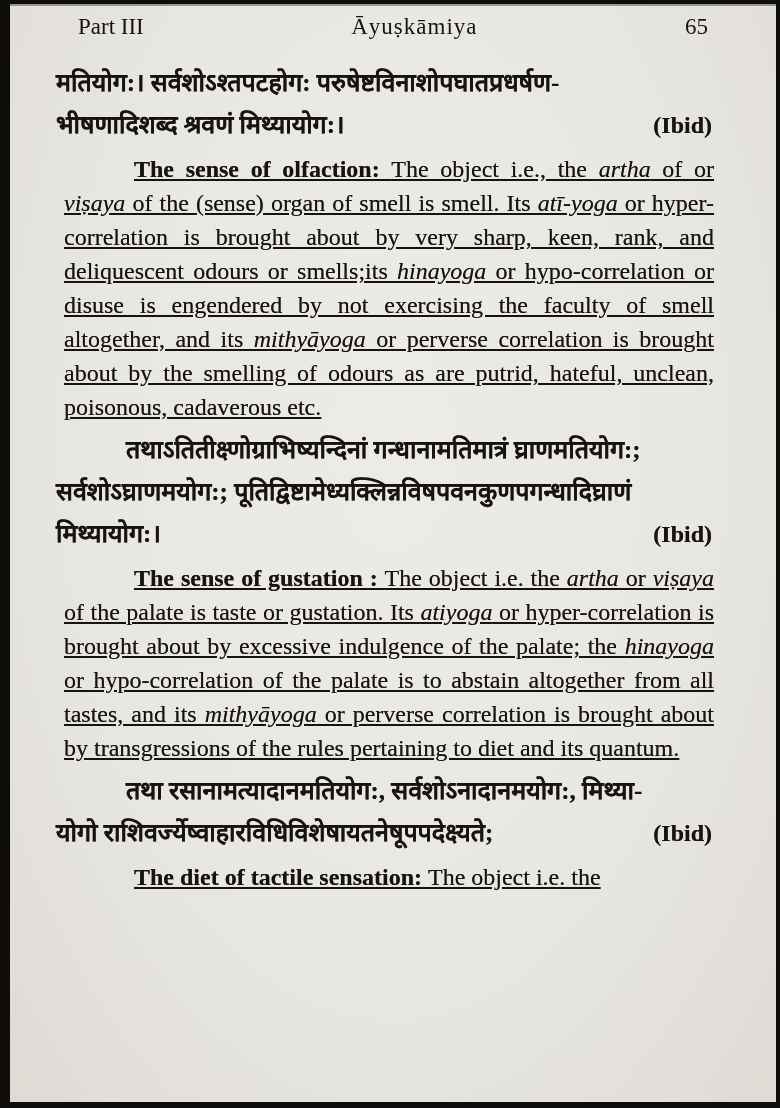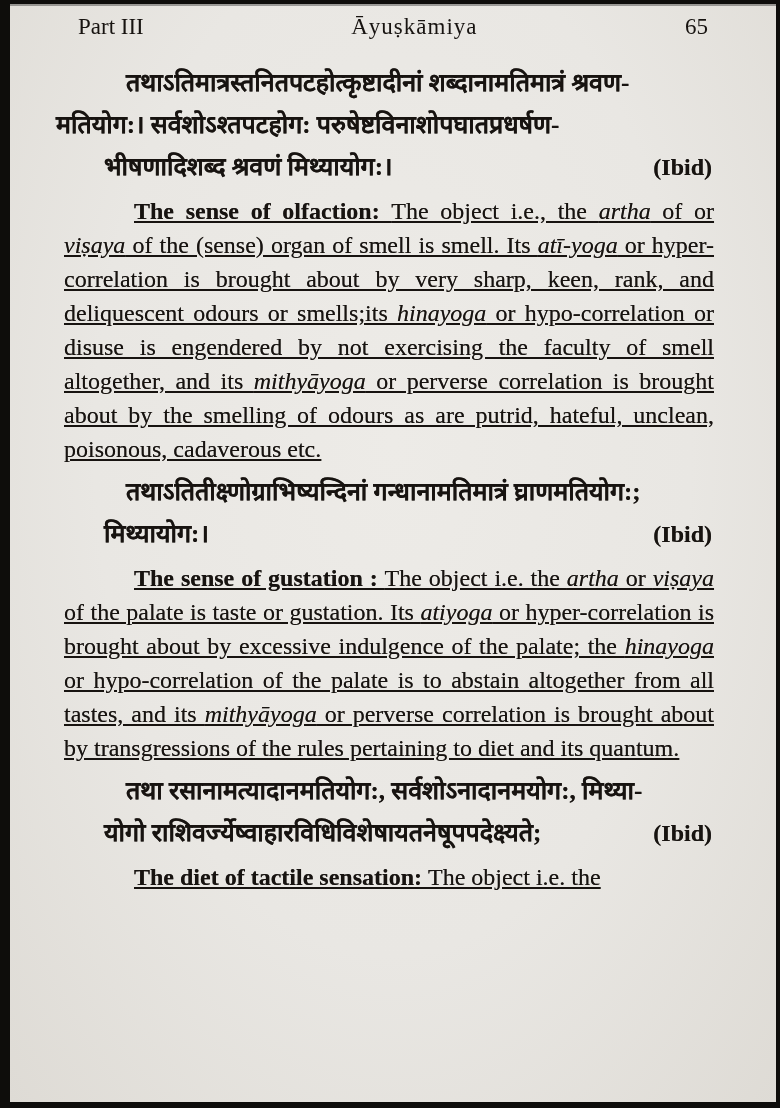--- a/index.html
+++ b/index.html
@@ -52,21 +52,20 @@
     line-height: 42px;
     margin: 5px 0 6px -8px;
     text-shadow: 0 0 0.6px rgba(20,16,12,0.7);
   }
   .skt-line { white-space: nowrap; }
   .skt-line.first { padding-left: 70px; }
   .skt-line.with-citation {
     display: flex;
     justify-content: space-between;
     align-items: baseline;
-    margin-left: 48px;
   }
   .citation {
     font-family: "Liberation Serif", serif;
     font-weight: bold;
     font-size: 24px;
     padding-right: 2px;
   }
   
   .page::before {
     content: "";
@@ -79,30 +78,30 @@
 <body>
 
 <div class="page">
   <div class="header">
     <span>Part III</span>
     <span class="title">Āyuṣkāmiya</span>
     <span>65</span>
   </div>
   <div>
       <div class="sanskrit">
-        <div class="skt-line first"><span>तथाऽतिमात्रस्तनितपटहोत्कृष्टादीनां शब्दानामतिमात्रं श्रवण-</span></div>
         <div class="skt-line"><span>मतियोग:। सर्वशोऽश्तपटहोग: परुषेष्टविनाशोपघातप्रधर्षण-</span></div>
         <div class="skt-line with-citation">
           <span>भीषणादिशब्द श्रवणं मिथ्यायोग:।</span>
           <span class="citation">(Ibid)</span>
         </div>
       </div>
       <p class="english indent"><span class="bold">The sense of olfaction: </span><span>The object i.e., the </span><span class="italic">artha</span><span> of or </span><span class="italic">viṣaya</span><span> of the (sense) organ of smell is smell. Its </span><span class="italic">atī-yoga</span><span> or hyper-correlation is brought about by very sharp, keen, rank, and deliquescent odours or smells;its </span><span class="italic">hinayoga</span><span> or hypo-correlation or disuse is engendered by not exercising the faculty of smell altogether, and its </span><span class="italic">mithyāyoga</span><span> or perverse correlation is brought about by the smelling of odours as are putrid, hateful, unclean, poisonous, cadaverous etc.</span></p>
       <div class="sanskrit">
         <div class="skt-line first"><span>तथाऽतितीक्ष्णोग्राभिष्यन्दिनां गन्धानामतिमात्रं घ्राणमतियोग:;</span></div>
+        <div class="skt-line"><span>सर्वशोऽघ्राणमयोग:; पूतिद्विष्टामेध्यक्लिन्नविषपवनकुणपगन्धादिघ्राणं</span></div>
         <div class="skt-line with-citation">
           <span>मिथ्यायोग:।</span>
           <span class="citation">(Ibid)</span>
         </div>
       </div>
       <p class="english indent"><span class="bold">The sense of gustation : </span><span>The object i.e. the </span><span class="italic">artha</span><span> or </span><span class="italic">viṣaya</span><span> of the palate is taste or gustation. Its </span><span class="italic">atiyoga</span><span> or hyper-correlation is brought about by excessive indulgence of the palate; the </span><span class="italic">hinayoga</span><span> or hypo-correlation of the palate is to abstain altogether from all tastes, and its </span><span class="italic">mithyāyoga</span><span> or perverse correlation is brought about by transgressions of the rules pertaining to diet and its quantum.</span></p>
       <div class="sanskrit">
         <div class="skt-line first"><span>तथा रसानामत्यादानमतियोग:, सर्वशोऽनादानमयोग:, मिथ्या-</span></div>
         <div class="skt-line with-citation">
           <span>योगो राशिवर्ज्येष्वाहारविधिविशेषायतनेषूपपदेक्ष्यते;</span>

